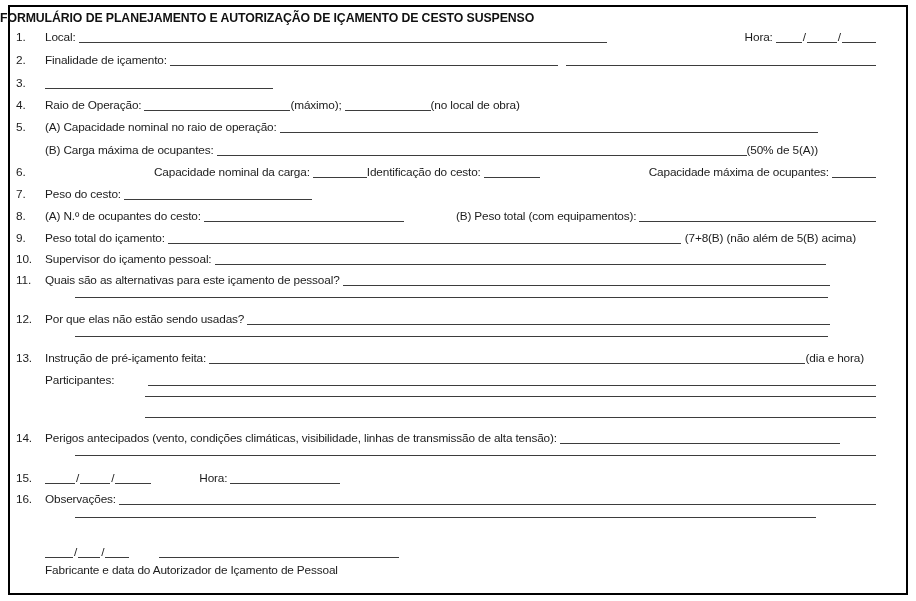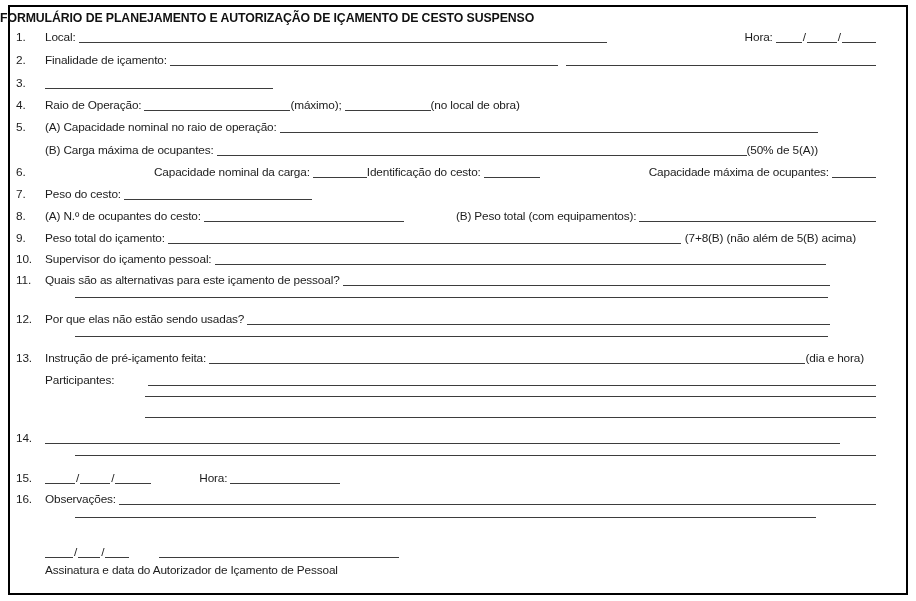--- a/index.html
+++ b/index.html
@@ -162,20 +162,21 @@
     <span class="num"></span>
     <span class="bl fill" style="margin-left:100px"></span>
   </div>
   <div class="row" style="top:415px">
     <span class="num"></span>
     <span class="bl fill" style="margin-left:100px"></span>
   </div>
 
   <div class="row" style="top:431px">
     <span class="num">14.</span>
+    <span class="lbl">Perigos antecipados (vento, condições climáticas, visibilidade, linhas de transmissão de alta tensão):</span>
     <span class="bl fill" style="margin-right:36px"></span>
   </div>
   <div class="row" style="top:453px">
     <span class="num"></span>
     <span class="bl fill" style="margin-left:30px"></span>
   </div>
 
   <div class="row" style="top:471px">
     <span class="num">15.</span>
     <span class="bl" style="width:30px"></span>
@@ -201,15 +202,15 @@
     <span class="num"></span>
     <span class="bl" style="width:28px"></span>
     <span class="slash">/</span>
     <span class="bl" style="width:22px"></span>
     <span class="slash">/</span>
     <span class="bl" style="width:24px"></span>
     <span class="bl" style="width:240px;margin-left:30px"></span>
   </div>
   <div class="row" style="top:563px">
     <span class="num"></span>
-    <span>Assinatura e data do Autorizador de Içamento de Pessoal</span>
+    <span>Fabricante e data do Autorizador de Içamento de Pessoal</span>
   </div>
 </div>
 
 </body></html>

